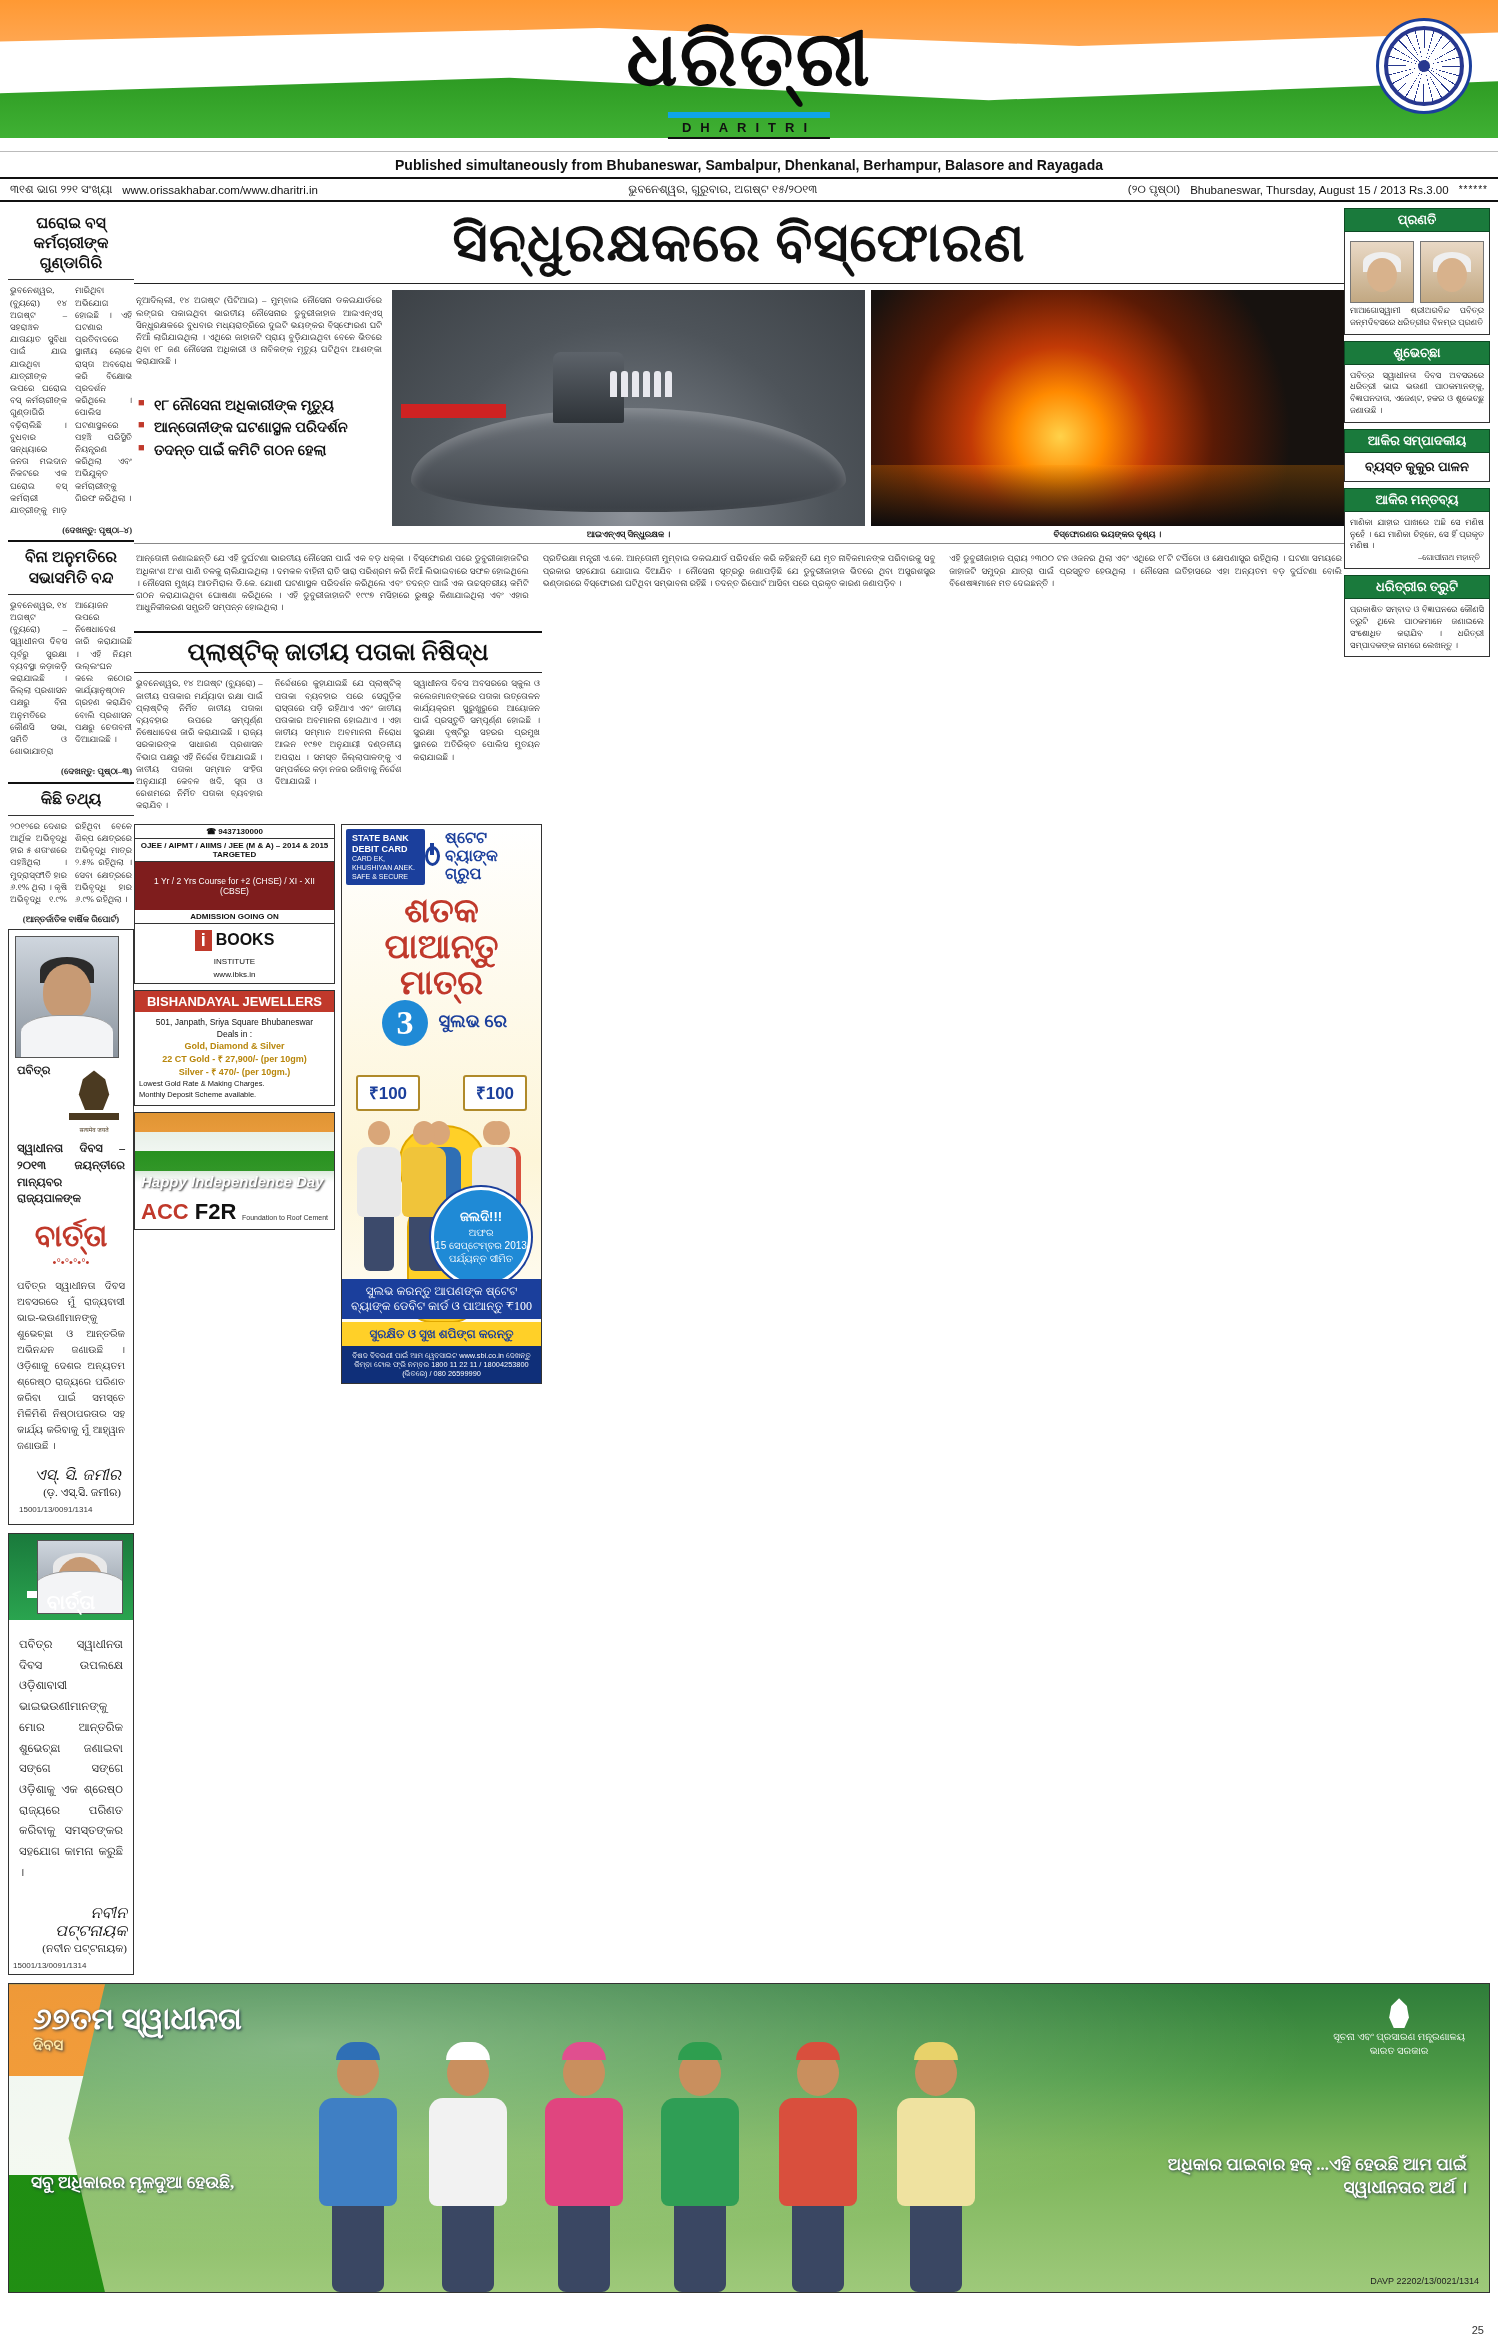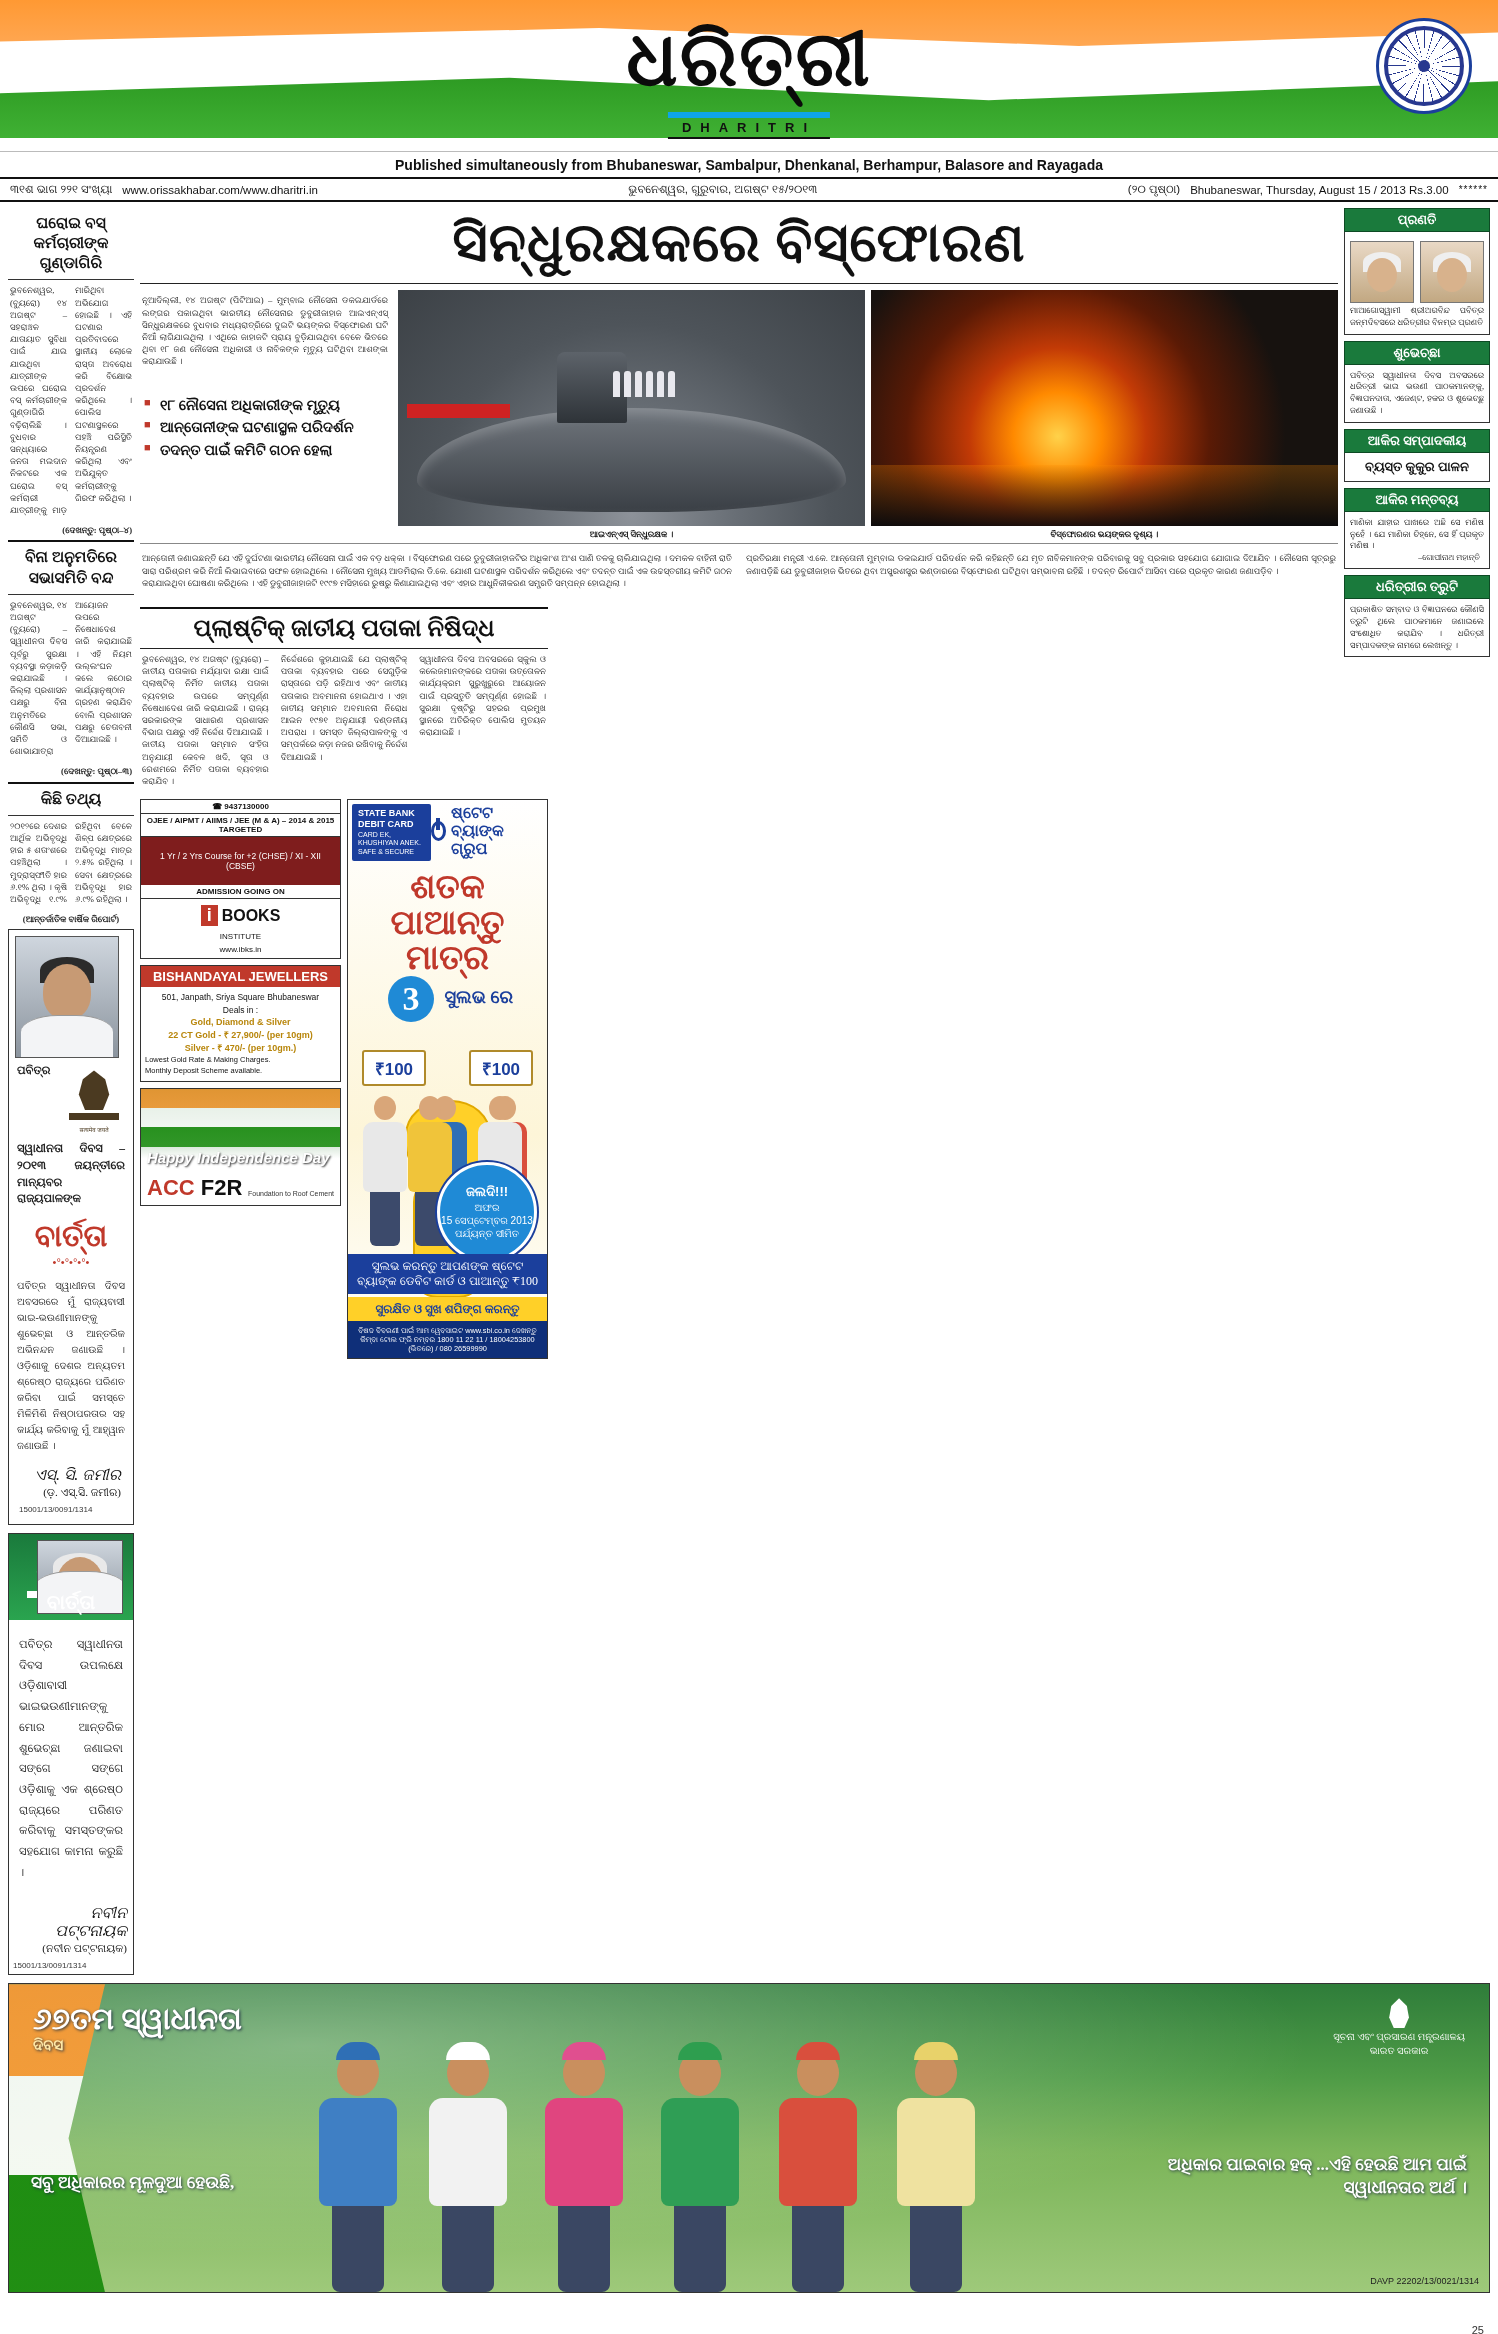--- a/index.html
+++ b/index.html
@@ -72,21 +72,21 @@
   .info-bar {
     display:flex; align-items:center; font-size:11.5px;
     border-bottom:2px solid #111; padding:4px 10px; gap:10px;
   }
   .info-bar .ib { white-space:nowrap; }
   .info-bar .ib.url { flex:0 0 auto; }
   .info-bar .spacer { flex:1 1 auto; text-align:center; }
   .info-bar .stars { letter-spacing:1px; font-size:10px; }
 
   
-  .content { display:flex; padding:6px 8px 0 8px; gap:6px; }
+  .content { display:flex; padding:6px 8px 0 8px; }
   .col-left { width:246px; }
   .col-mid  { flex:1 1 auto; }
   .col-right{ width:210px; }
 
   .rule-top { border-top:2px solid #111; }
 
   .headline-odia {
     font-family:"Liberation Serif", serif;
     font-size:15.5px; font-weight:bold; line-height:1.3;
     text-align:center; padding:5px 2px 6px;
@@ -489,20 +489,21 @@
           <div style="flex:1;">
             <div class="photo fire-photo"></div>
             <div class="cap">ବିସ୍ଫୋରଣର ଭୟଙ୍କର ଦୃଶ୍ୟ ।</div>
           </div>
         </div>
       </div>
 
       <div style="display:flex; gap:10px; border-top:1px solid #888; padding-top:4px;">
         <div style="flex:1" class="body-odia">ଆନ୍ତୋନୀ ଜଣାଇଛନ୍ତି ଯେ ଏହି ଦୁର୍ଘଟଣା ଭାରତୀୟ ନୌସେନା ପାଇଁ ଏକ ବଡ଼ ଧକ୍କା । ବିସ୍ଫୋରଣ ପରେ ଡୁବୁରୀଜାହାଜଟିର ଅଧିକାଂଶ ଅଂଶ ପାଣି ତଳକୁ ଚାଲିଯାଇଥିଲା । ଦମକଳ ବାହିନୀ ରାତି ସାରା ପରିଶ୍ରମ କରି ନିଆଁ ଲିଭାଇବାରେ ସଫଳ ହୋଇଥିଲେ । ନୌସେନା ମୁଖ୍ୟ ଆଡମିରାଲ ଡି.କେ. ଯୋଶୀ ଘଟଣାସ୍ଥଳ ପରିଦର୍ଶନ କରିଥିଲେ ଏବଂ ତଦନ୍ତ ପାଇଁ ଏକ ଉଚ୍ଚସ୍ତରୀୟ କମିଟି ଗଠନ କରାଯାଇଥିବା ଘୋଷଣା କରିଥିଲେ । ଏହି ଡୁବୁରୀଜାହାଜଟି ୧୯୯୭ ମସିହାରେ ରୁଷରୁ କିଣାଯାଇଥିଲା ଏବଂ ଏହାର ଆଧୁନିକୀକରଣ ସମ୍ପ୍ରତି ସମ୍ପନ୍ନ ହୋଇଥିଲା ।</div>
         <div style="flex:1" class="body-odia">ପ୍ରତିରକ୍ଷା ମନ୍ତ୍ରୀ ଏ.କେ. ଆନ୍ତୋନୀ ମୁମ୍ବାଇ ଡକଇଯାର୍ଡ ପରିଦର୍ଶନ କରି କହିଛନ୍ତି ଯେ ମୃତ ନାବିକମାନଙ୍କ ପରିବାରକୁ ସବୁ ପ୍ରକାର ସହଯୋଗ ଯୋଗାଇ ଦିଆଯିବ । ନୌସେନା ସୂତ୍ରରୁ ଜଣାପଡ଼ିଛି ଯେ ଡୁବୁରୀଜାହାଜ ଭିତରେ ଥିବା ଅସ୍ତ୍ରଶସ୍ତ୍ର ଭଣ୍ଡାରରେ ବିସ୍ଫୋରଣ ଘଟିଥିବା ସମ୍ଭାବନା ରହିଛି । ତଦନ୍ତ ରିପୋର୍ଟ ଆସିବା ପରେ ପ୍ରକୃତ କାରଣ ଜଣାପଡ଼ିବ ।</div>
+        <div style="flex:1" class="body-odia">ଏହି ଡୁବୁରୀଜାହାଜ ପ୍ରାୟ ୨୩୦୦ ଟନ ଓଜନର ଥିଲା ଏବଂ ଏଥିରେ ୧୮ଟି ଟର୍ପିଡୋ ଓ କ୍ଷେପଣାସ୍ତ୍ର ରହିଥିଲା । ଘଟଣା ସମୟରେ ଜାହାଜଟି ସମୁଦ୍ର ଯାତ୍ରା ପାଇଁ ପ୍ରସ୍ତୁତ ହେଉଥିଲା । ନୌସେନା ଇତିହାସରେ ଏହା ଅନ୍ୟତମ ବଡ଼ ଦୁର୍ଘଟଣା ବୋଲି ବିଶେଷଜ୍ଞମାନେ ମତ ଦେଇଛନ୍ତି ।</div>
       </div>
 
       <div style="display:flex; gap:8px; margin-top:8px;">
 
         <div style="width:408px;">
           <div class="sub-head">ପ୍ଲାଷ୍ଟିକ୍ ଜାତୀୟ ପତାକା ନିଷିଦ୍ଧ</div>
           <div style="display:flex;gap:8px;">
             <div style="flex:1" class="body-odia">ଭୁବନେଶ୍ୱର, ୧୪ ଅଗଷ୍ଟ (ବ୍ୟୁରୋ) – ଜାତୀୟ ପତାକାର ମର୍ଯ୍ୟାଦା ରକ୍ଷା ପାଇଁ ପ୍ଲାଷ୍ଟିକ୍ ନିର୍ମିତ ଜାତୀୟ ପତାକା ବ୍ୟବହାର ଉପରେ ସମ୍ପୂର୍ଣ୍ଣ ନିଷେଧାଦେଶ ଜାରି କରାଯାଇଛି । ରାଜ୍ୟ ସରକାରଙ୍କ ସାଧାରଣ ପ୍ରଶାସନ ବିଭାଗ ପକ୍ଷରୁ ଏହି ନିର୍ଦ୍ଦେଶ ଦିଆଯାଇଛି । ଜାତୀୟ ପତାକା ସମ୍ମାନ ସଂହିତା ଅନୁଯାୟୀ କେବଳ ଖଦି, ସୂତା ଓ ରେଶମରେ ନିର୍ମିତ ପତାକା ବ୍ୟବହାର କରାଯିବ ।</div>
             <div style="flex:1" class="body-odia">ନିର୍ଦ୍ଦେଶରେ କୁହାଯାଇଛି ଯେ ପ୍ଲାଷ୍ଟିକ୍ ପତାକା ବ୍ୟବହାର ପରେ ସେଗୁଡ଼ିକ ରାସ୍ତାରେ ପଡ଼ି ରହିଥାଏ ଏବଂ ଜାତୀୟ ପତାକାର ଅବମାନନା ହୋଇଥାଏ । ଏହା ଜାତୀୟ ସମ୍ମାନ ଅବମାନନା ନିରୋଧ ଆଇନ ୧୯୭୧ ଅନୁଯାୟୀ ଦଣ୍ଡନୀୟ ଅପରାଧ । ସମସ୍ତ ଜିଲ୍ଲାପାଳଙ୍କୁ ଏ ସମ୍ପର୍କରେ କଡ଼ା ନଜର ରଖିବାକୁ ନିର୍ଦ୍ଦେଶ ଦିଆଯାଇଛି ।</div>
             <div style="flex:1" class="body-odia">ସ୍ୱାଧୀନତା ଦିବସ ଅବସରରେ ସ୍କୁଲ ଓ କଲେଜମାନଙ୍କରେ ପତାକା ଉତ୍ତୋଳନ କାର୍ଯ୍ୟକ୍ରମ ସୁରୁଖୁରୁରେ ଆୟୋଜନ ପାଇଁ ପ୍ରସ୍ତୁତି ସମ୍ପୂର୍ଣ୍ଣ ହୋଇଛି । ସୁରକ୍ଷା ଦୃଷ୍ଟିରୁ ସହରର ପ୍ରମୁଖ ସ୍ଥାନରେ ଅତିରିକ୍ତ ପୋଲିସ ମୁତୟନ କରାଯାଇଛି ।</div>

